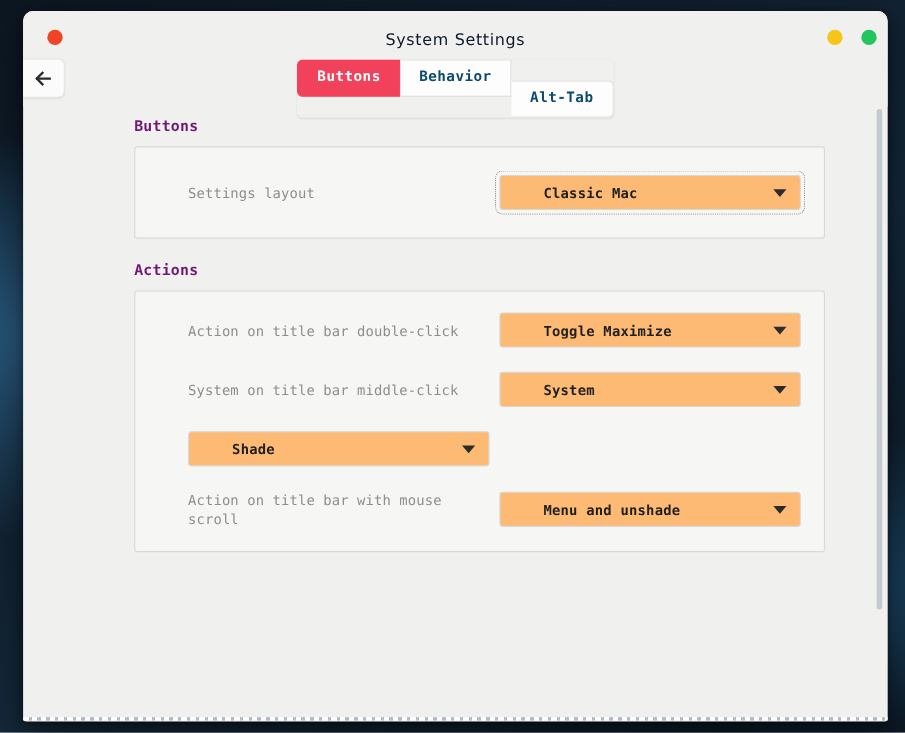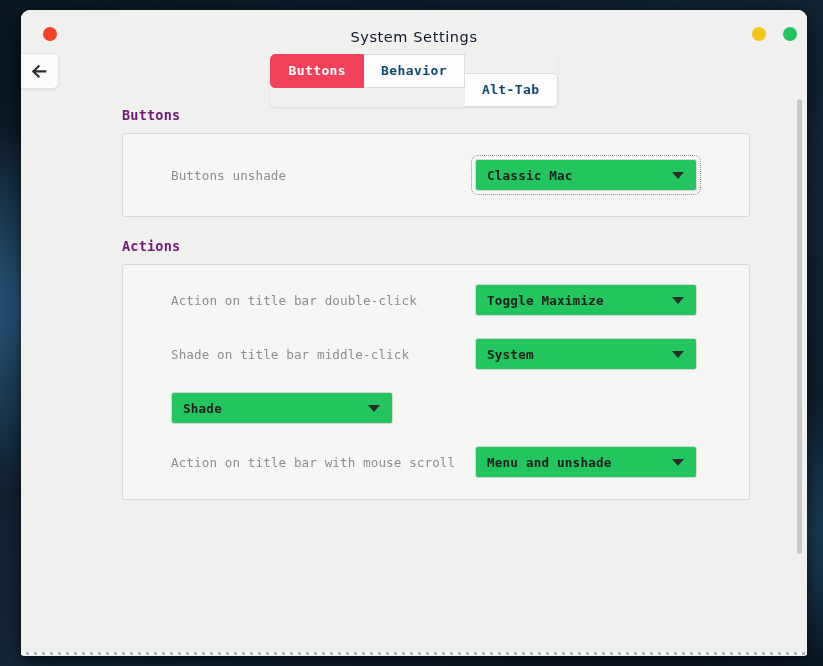--- a/index.html
+++ b/index.html
@@ -188,29 +188,30 @@
     letter-spacing: 0.1px;
     line-height: 17px;
     flex: 1 1 auto;
     padding-right: 14px;
     max-width: 290px;
   }
 
   .select {
     position: relative;
     flex: none;
-    width: 222px;
+    width: 274px;
     height: 32px;
-    background: #22c55e;
+    background: #fdba74;
     border: 1px solid #d7d7d7;
     border-radius: 3px;
     display: flex;
     align-items: center;
     cursor: pointer;
     box-sizing: border-box;
+    padding-left: 28px;
   }
   .select.focused {
     outline: 1px dotted #8d8d8d;
     outline-offset: 3px;
   }
   .select-value {
     font-family: "DejaVu Sans Mono", monospace;
     font-size: 12.6px;
     font-weight: bold;
     color: #1f1f1f;
@@ -260,21 +261,21 @@
       </div>
     </div>
   </div>
 
   <div class="content-wrap">
     <div class="content">
 
       <div class="section-title">Buttons</div>
       <div class="panel panel-buttons">
         <div class="row">
-          <div class="row-label">Buttons unshade</div>
+          <div class="row-label">Settings layout</div>
           <div class="select focused">
             <span class="select-value">Classic Mac</span>
             <span class="caret"></span>
           </div>
         </div>
       </div>
 
       <div class="spacer-lg"></div>
 
       <div class="section-title">Actions</div>
@@ -282,21 +283,21 @@
 
         <div class="row">
           <div class="row-label">Action on title bar double-click</div>
           <div class="select">
             <span class="select-value">Toggle Maximize</span>
             <span class="caret"></span>
           </div>
         </div>
 
         <div class="row">
-          <div class="row-label">Shade on title bar middle-click</div>
+          <div class="row-label">System on title bar middle-click</div>
           <div class="select">
             <span class="select-value">System</span>
             <span class="caret"></span>
           </div>
         </div>
 
         <div class="row">
           <div class="select">
             <span class="select-value">Shade</span>
             <span class="caret"></span>

